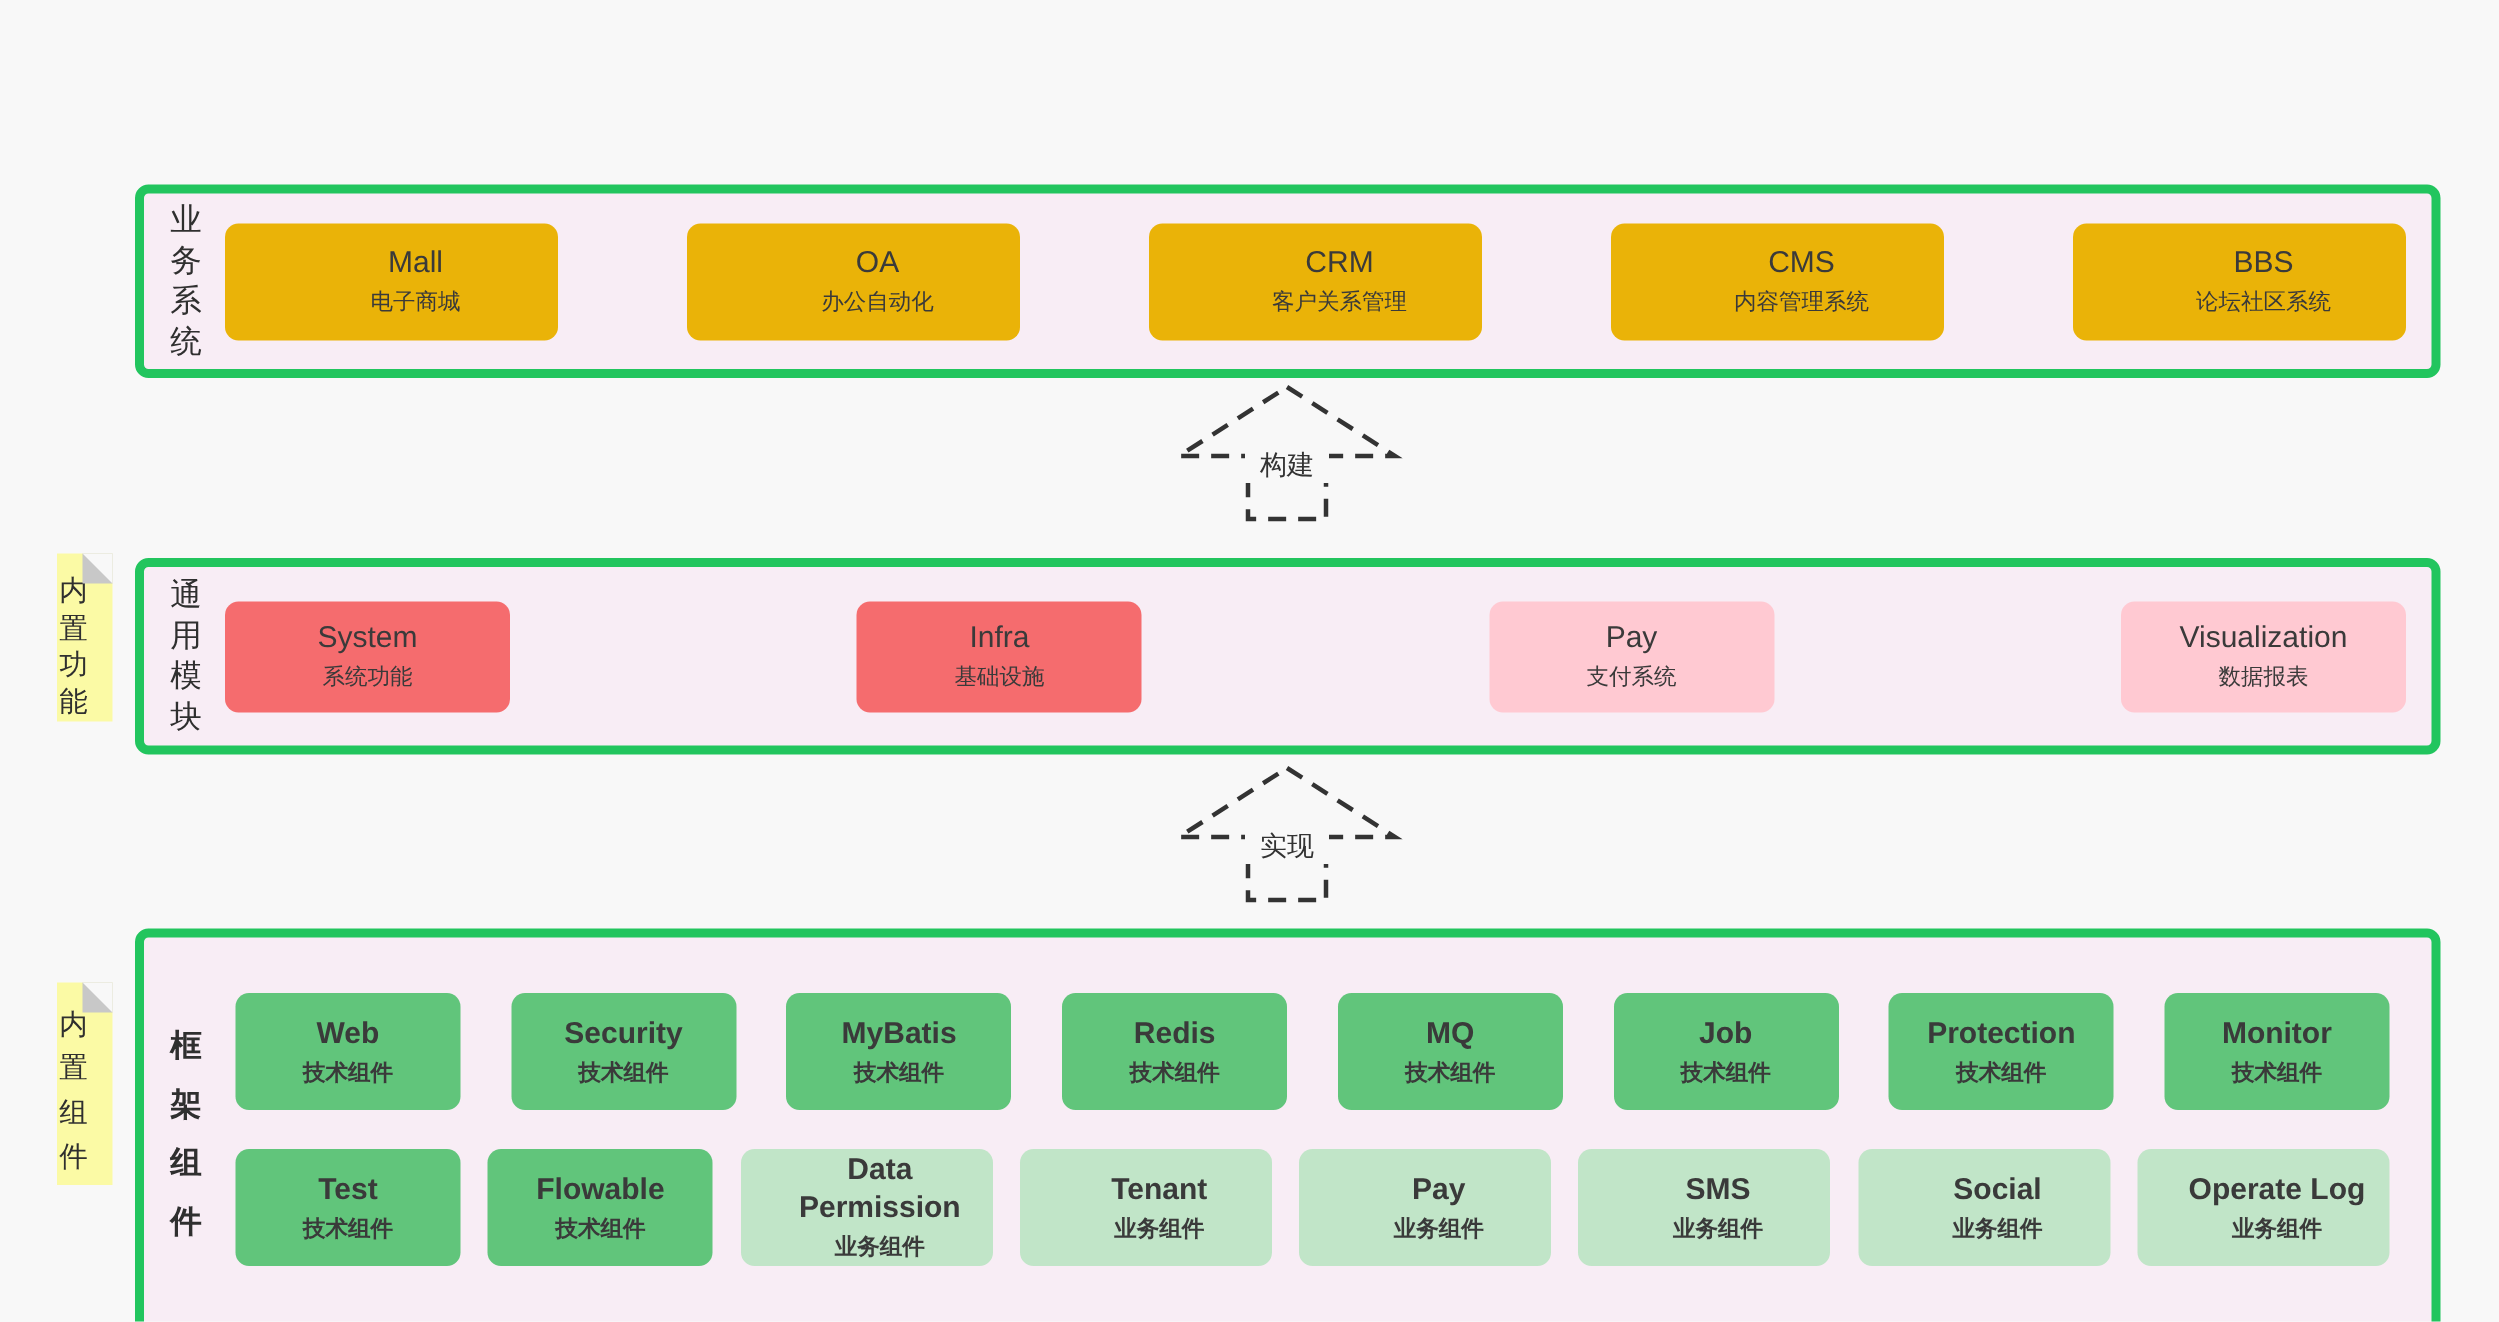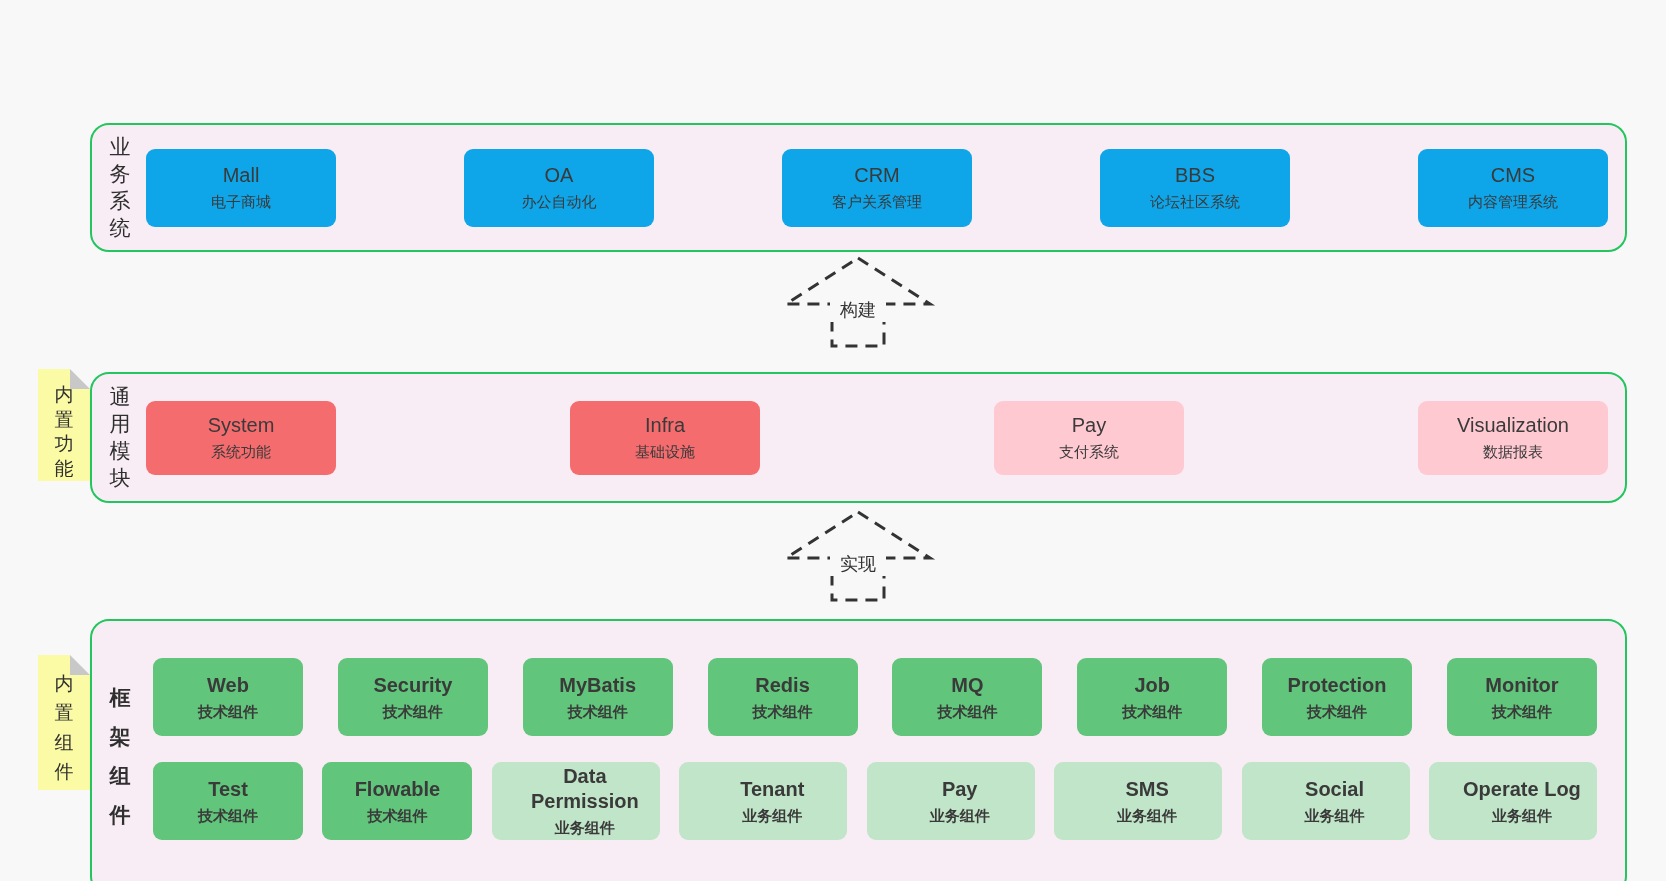--- a/index.html
+++ b/index.html
@@ -4,21 +4,21 @@
 <style>
   html,body{margin:0;padding:0;}
   body{
     width:1666px;height:881px;position:relative;overflow:hidden;
     background:#f8f8f8;
     font-family:"Liberation Sans","DejaVu Sans",sans-serif;
     color:#3a3a3a;
   }
   .panel{
     position:absolute;left:90px;width:1537px;box-sizing:border-box;
-    background:#f8edf5;border:2px solid #22c55e;border-radius:19px;
+    background:#f8edf5;border:6px solid #22c55e;border-radius:9px;
   }
   #panel-business{top:123px;height:129px;}
   #panel-modules{top:372px;height:131px;}
   #panel-components{top:619px;height:276px;font-weight:bold;}
 
   .v-label{
     position:absolute;left:15px;top:50%;transform:translateY(-50%);
     width:26px;word-break:break-all;text-align:center;
     font-size:21px;line-height:1.3;color:#2f2f2f;
   }
@@ -35,29 +35,29 @@
     border-radius:9px;display:flex;flex-direction:column;
     align-items:center;justify-content:center;text-align:center;
     color:#3a3a3a;
   }
   .cols-6 .box{width:190px;height:78px;}
   #panel-modules .box{height:74px;}
   .cols-8 .box{width:150px;height:78px;margin-top:20px;}
   .box .en{font-size:20px;line-height:1.25;}
   .box .zh{font-size:15px;line-height:1.25;margin-top:5px;}
 
-  .box.blue{background:#0ea5e9;}
+  .box.blue{background:#eab308;padding-left:32px;}
   .box.red{background:#f56c6e;}
   .box.pink{background:#ffc9d2;}
   .box.green{background:#61c57b;}
   .box.green-light{background:#c1e5c8;padding-left:18px;}
 
   .note{
-    position:absolute;left:38px;width:52px;background:#fbfaa5;
-    display:flex;justify-content:center;
+    position:absolute;left:38px;width:37px;background:#fbfaa5;
+    display:flex;
   }
   .note::before{
     content:"";position:absolute;top:0;right:0;
     border-style:solid;border-width:0 20px 20px 0;
     border-color:#f8f8f8 #f8f8f8 #c8c8c8 #c8c8c8;
   }
   #note-modules{top:369px;height:112px;}
   #note-components{top:655px;height:135px;}
   .note .v-text{
     width:22px;word-break:break-all;text-align:center;
@@ -84,26 +84,26 @@
       </div>
       <div class="box blue">
         <div class="en">OA</div>
         <div class="zh">办公自动化</div>
       </div>
       <div class="box blue">
         <div class="en">CRM</div>
         <div class="zh">客户关系管理</div>
       </div>
       <div class="box blue">
+        <div class="en">CMS</div>
+        <div class="zh">内容管理系统</div>
+      </div>
+      <div class="box blue">
         <div class="en">BBS</div>
         <div class="zh">论坛社区系统</div>
-      </div>
-      <div class="box blue">
-        <div class="en">CMS</div>
-        <div class="zh">内容管理系统</div>
       </div>
     </div>
   </section>
 
   <svg class="arrow" id="arrow-build" width="164" height="96" viewBox="0 0 164 96">
     <polygon points="82,4 154,50 108,50 108,92 56,92 56,50 10,50" fill="none" stroke="#333" stroke-width="3" stroke-dasharray="12 8"></polygon>
     <rect x="54" y="42" width="56" height="26" fill="#f8f8f8"></rect>
     <text x="82" y="62" text-anchor="middle">构建</text>
   </svg>
 

